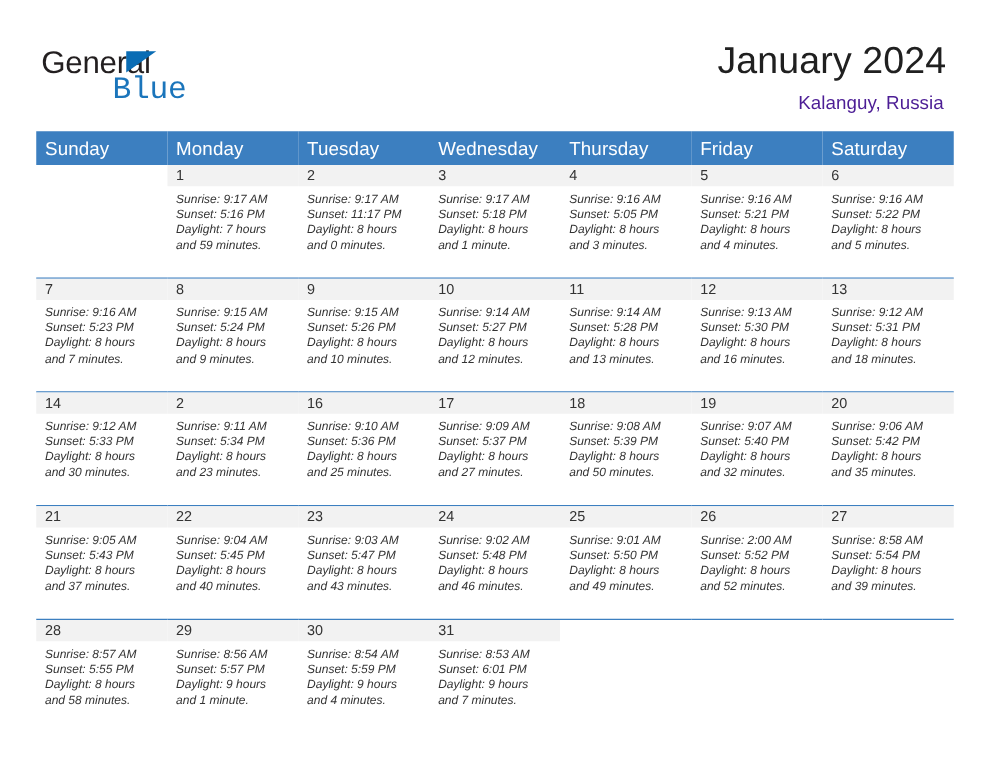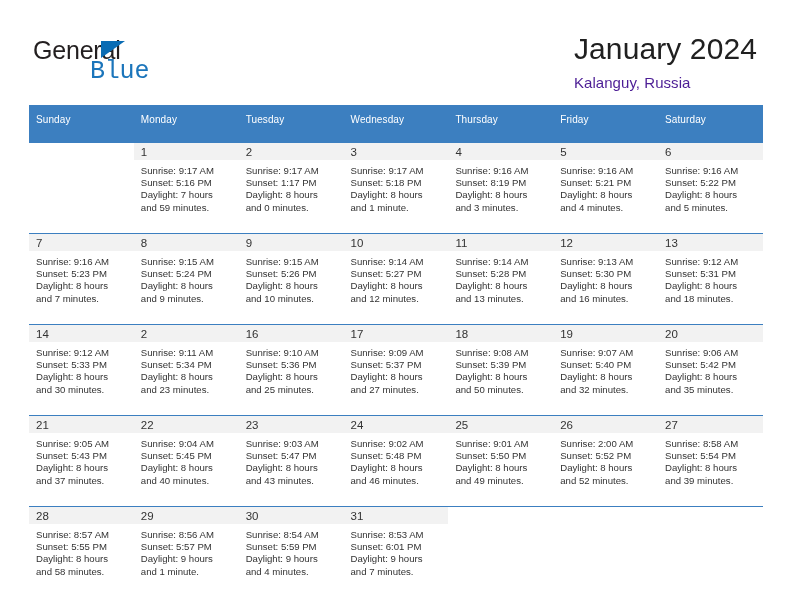--- a/index.html
+++ b/index.html
@@ -63,21 +63,21 @@
     font-size: 25px;
     line-height: 28px;
     letter-spacing: -0.2px;
     color: #1b75bb;
     font-family: Liberation Mono, monospace;
   }
   .title-block {
     position: absolute;
     right: 35px;
     top: 30px;
-    text-align: left;
+    text-align: right;
   }
   .cal-title {
     font-size: 30px;
     line-height: 38px;
     color: #202020;
     font-weight: normal;
     margin: 0;
     letter-spacing: 0.1px;
   }
   .cal-subtitle {
@@ -93,24 +93,24 @@
     position: absolute;
     left: 29px;
     top: 105px;
     width: 734px;
     border-collapse: collapse;
     table-layout: fixed;
   }
   .calendar th {
     background: #3c7fc0;
     color: #ffffff;
-    font-size: 10px;
+    font-size: 15px;
     font-weight: normal;
     text-align: left;
-    padding: 5px 0 15px 7px;
+    padding: 5px 0 4px 7px;
     height: 18px;
     letter-spacing: 0.1px;
   }
   .calendar td {
     vertical-align: top;
     padding: 0;
     width: 104.85px;
     height: 90px;
     border-top: 1px solid #3c7fc0;
   }
@@ -131,20 +131,21 @@
     line-height: 15px;
   }
   .cell-blank .daynum-band {
     background: transparent;
   }
   .details {
     padding: 5px 4px 0 7px;
     font-size: 9.6px;
     line-height: 12.2px;
     color: #333333;
+    font-style: italic;
   }
   .details div {
     white-space: nowrap;
   }
 </style>
 </head>
 <body>
 
 <div class="page">
 
@@ -191,21 +192,21 @@
                 <div>Daylight: 7 hours</div>
                 <div>and 59 minutes.</div>
               </div>
             </div>
           </td>
           <td>
             <div class="cell-inner">
               <div class="daynum-band">2</div>
               <div class="details">
                 <div>Sunrise: 9:17 AM</div>
-                <div>Sunset: 1:17 PM</div>
+                <div>Sunset: 11:17 PM</div>
                 <div>Daylight: 8 hours</div>
                 <div>and 0 minutes.</div>
               </div>
             </div>
           </td>
           <td>
             <div class="cell-inner">
               <div class="daynum-band">3</div>
               <div class="details">
                 <div>Sunrise: 9:17 AM</div>
@@ -213,21 +214,21 @@
                 <div>Daylight: 8 hours</div>
                 <div>and 1 minute.</div>
               </div>
             </div>
           </td>
           <td>
             <div class="cell-inner">
               <div class="daynum-band">4</div>
               <div class="details">
                 <div>Sunrise: 9:16 AM</div>
-                <div>Sunset: 8:19 PM</div>
+                <div>Sunset: 5:05 PM</div>
                 <div>Daylight: 8 hours</div>
                 <div>and 3 minutes.</div>
               </div>
             </div>
           </td>
           <td>
             <div class="cell-inner">
               <div class="daynum-band">5</div>
               <div class="details">
                 <div>Sunrise: 9:16 AM</div>

